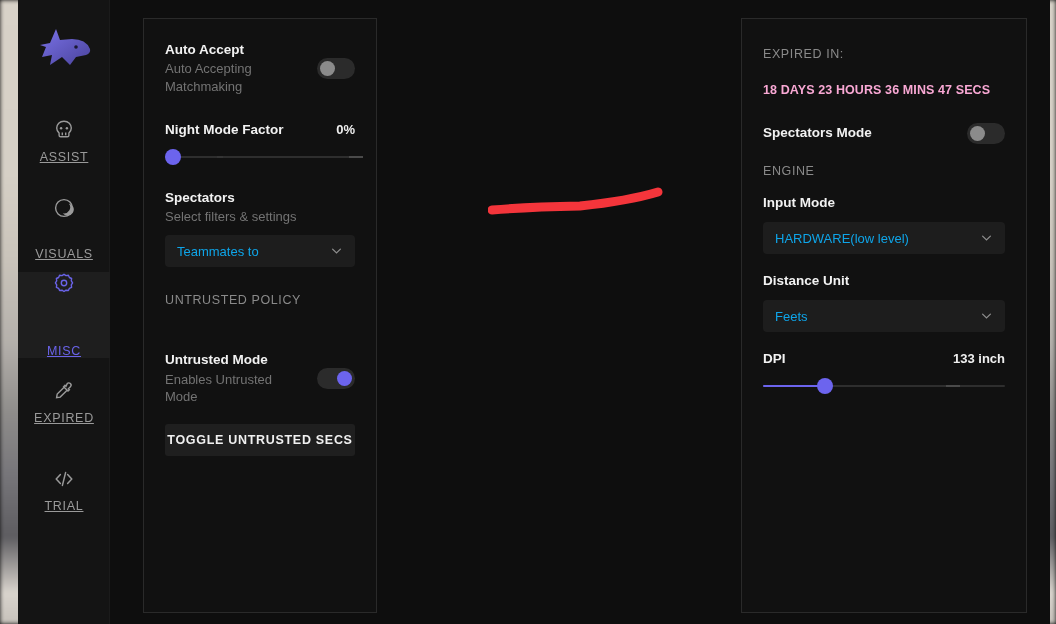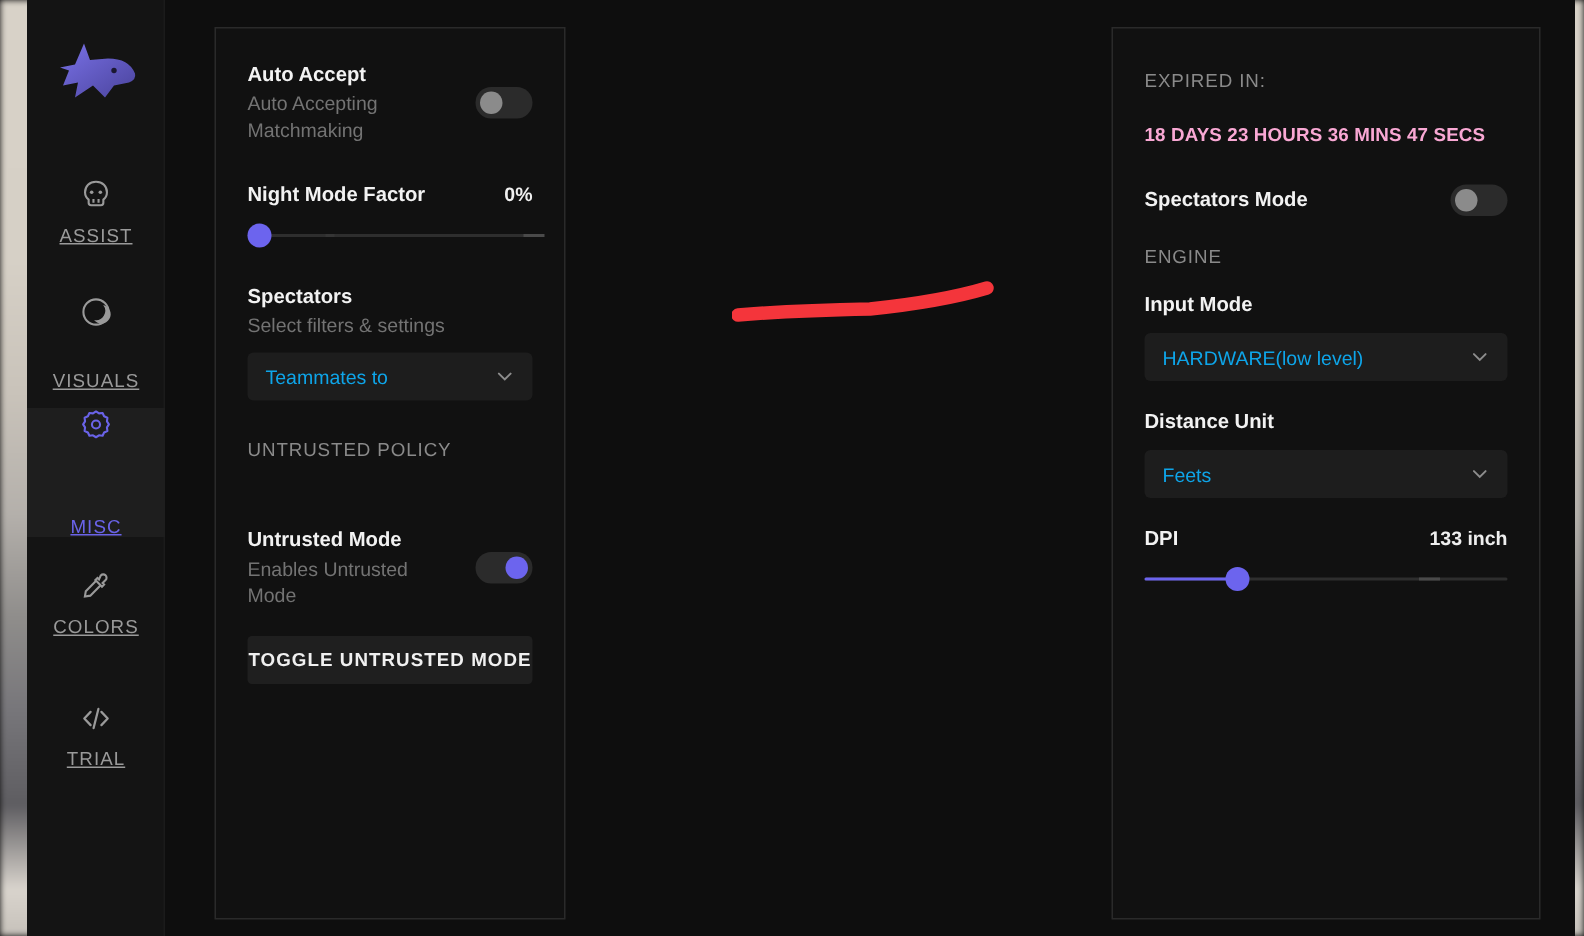--- a/index.html
+++ b/index.html
@@ -222,21 +222,21 @@
       <span class="nav-label">MISC</span>
     </div>
 
     <div class="nav-item" style="top:359px;">
       <span class="nav-icon">
         <svg width="22" height="22" viewBox="0 0 22 22" fill="none" stroke="currentColor" stroke-width="1.4" stroke-linecap="round">
           <path d="M14.2 3.6a2.2 2.2 0 0 1 3.2 3.1l-2 2 1 1-1.4 1.4-4.4-4.4L12 5.3l1 1z"></path>
           <path d="M10.6 7.7l-6.4 6.4-.6 3.6 3.6-.6 6.4-6.4"></path>
         </svg>
       </span>
-      <span class="nav-label">COLORS</span>
+      <span class="nav-label">EXPIRED</span>
     </div>
 
     <div class="nav-item" style="top:447px;">
       <span class="nav-icon">
         <svg width="22" height="22" viewBox="0 0 22 22" fill="none" stroke="currentColor" stroke-width="1.5" stroke-linecap="round" stroke-linejoin="round">
           <path d="M7.4 6.6L3.2 11l4.2 4.4M14.6 6.6L18.8 11l-4.2 4.4M12.6 4.6l-3.2 12.8"></path>
         </svg>
       </span>
       <span class="nav-label">TRIAL</span>
     </div>
@@ -301,21 +301,21 @@
           <div class="title">Untrusted Mode</div>
           <div class="subtitle">Enables Untrusted Mode</div>
         </div>
         <div class="toggle on">
           <span class="knob"></span>
         </div>
       </div>
 
       <div class="sp-18"></div>
 
-      <div class="btn btn-neutral">TOGGLE UNTRUSTED MODE</div>
+      <div class="btn btn-neutral">TOGGLE UNTRUSTED SECS</div>
 
     </div>
   </section>
 
 
   <section class="panel" id="panel-3">
     <div class="panel-inner">
 
       <div class="sp-6"></div>
 

